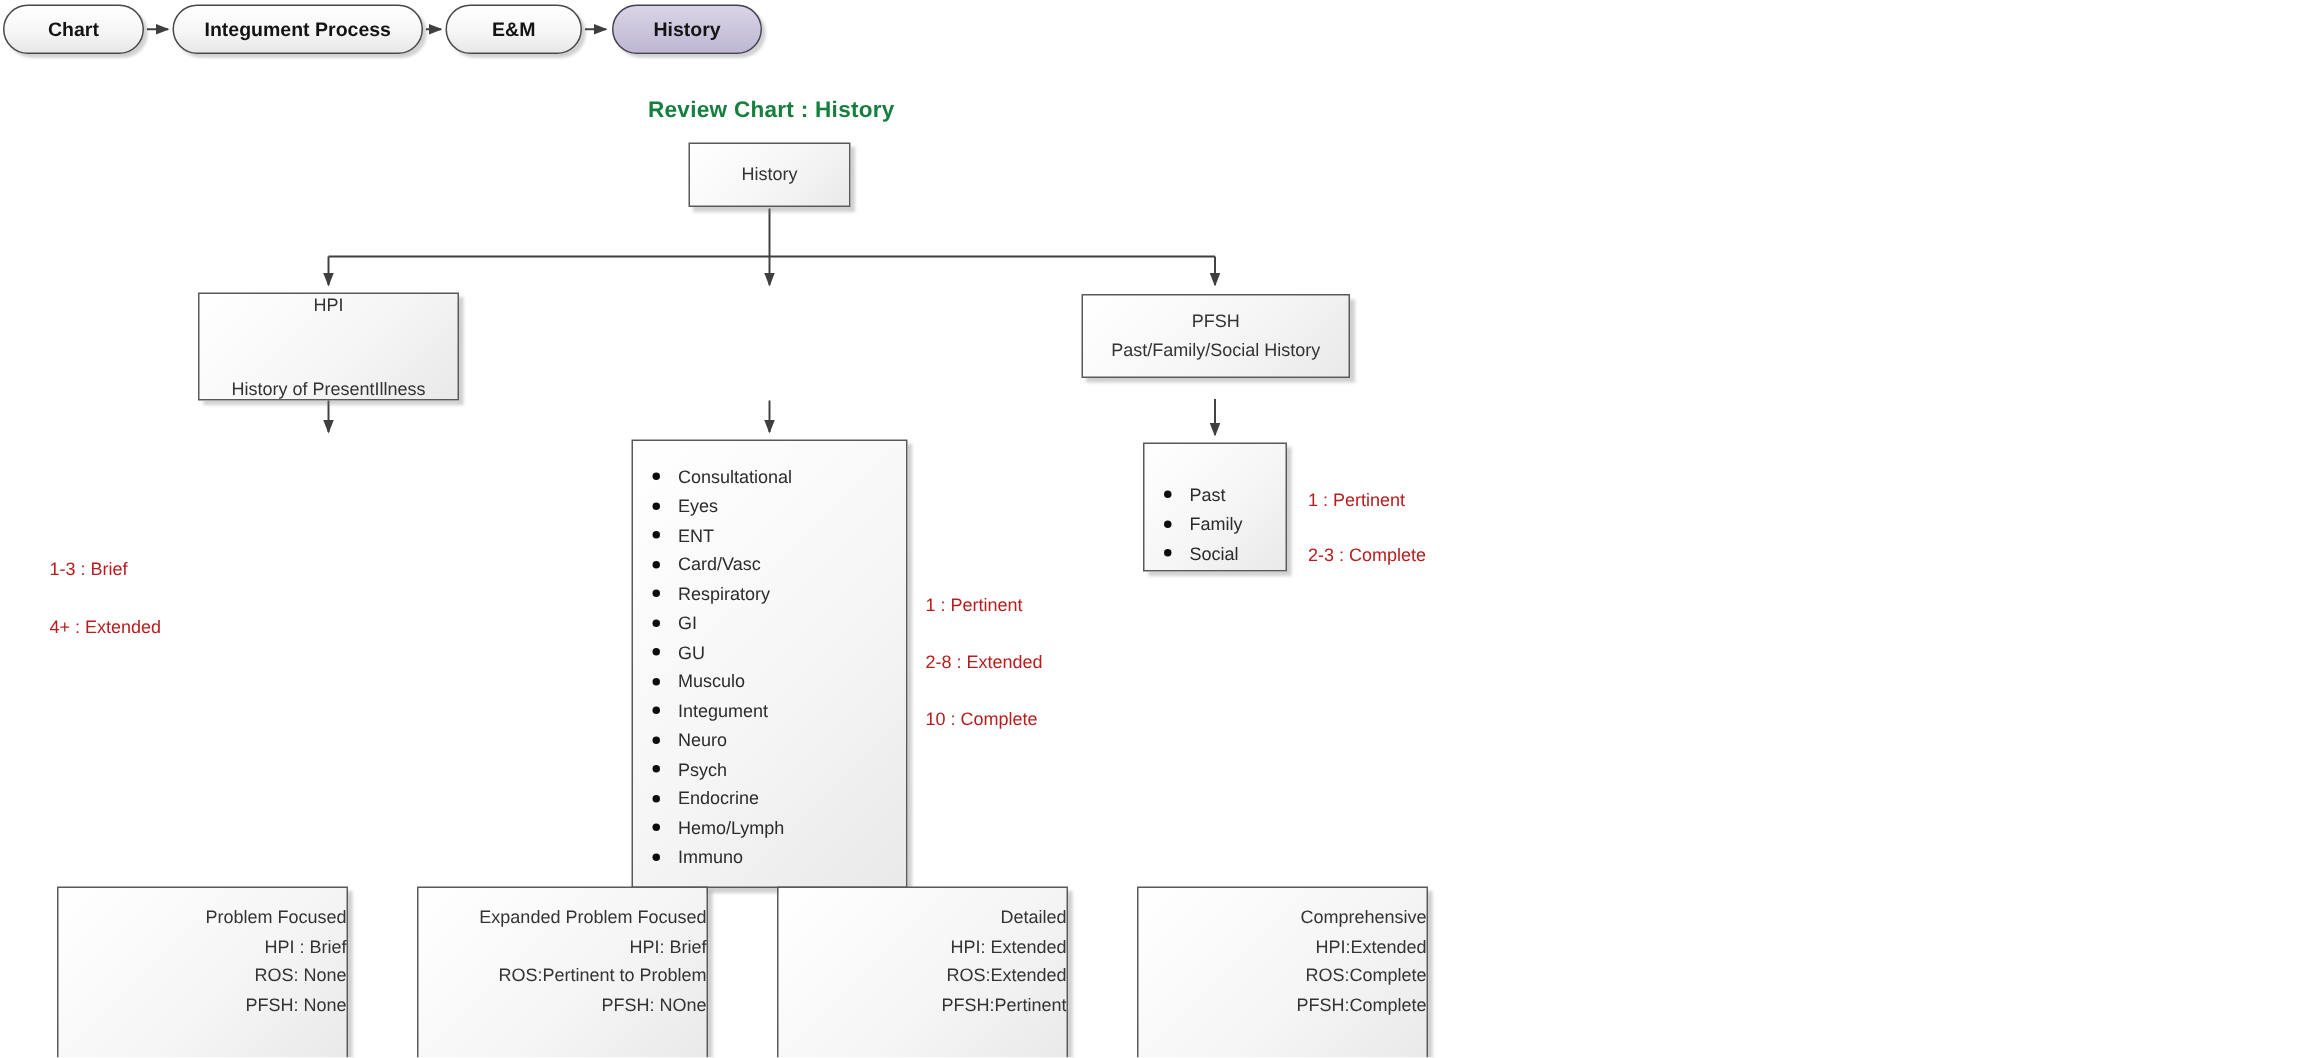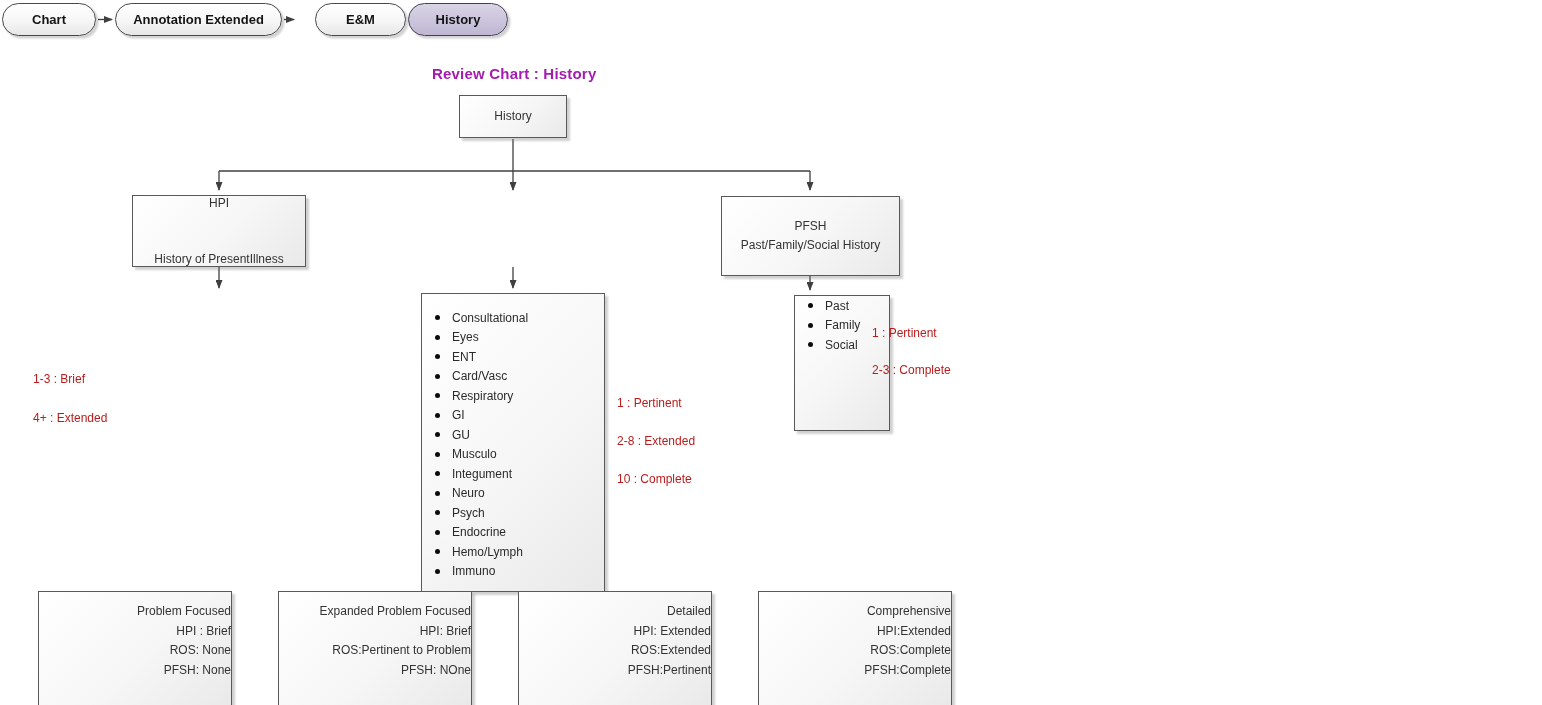--- a/index.html
+++ b/index.html
@@ -18,42 +18,42 @@
     display:flex;align-items:center;justify-content:center;
     font-size:13px;font-weight:bold;color:#141414;cursor:pointer;
   }
   .pill.active{
     background:linear-gradient(to bottom,#d9d4e6 0%,#cbc4dc 55%,#bfb7d3 100%);
     border-color:#43404f;
   }
 
   .title{
     position:absolute;left:432px;top:65px;margin:0;
-    font-size:15px;font-weight:bold;color:#a21caf;letter-spacing:0.2px;
+    font-size:15px;font-weight:bold;color:#15803d;letter-spacing:0.2px;
   }
 
   
   .node{
     position:absolute;box-sizing:border-box;border:1px solid #595959;
     background:linear-gradient(135deg,#ffffff 0%,#f6f6f6 55%,#e9e9e9 100%);
     box-shadow:3px 3px 2px rgba(120,120,120,0.35);
     display:flex;flex-direction:column;align-items:center;justify-content:center;
     text-align:center;font-size:12px;color:#333;
   }
   .node .line{line-height:19px;}
 
   .node-history{left:459px;top:95px;width:108px;height:43px;}
   .node-hpi{left:132px;top:195px;width:174px;height:72px;gap:37px;}
   .node-ros{left:421px;top:195px;width:186px;height:72px;}
-  .node-pfsh{left:721px;top:196px;width:179px;height:80px;align-items:center;}
+  .node-pfsh{left:721px;top:196px;width:179px;height:56px;align-items:center;}
 
   .list-box{align-items:stretch;justify-content:flex-start;text-align:left;}
   .list-hpi{left:135px;top:293px;width:170px;height:192px;padding-top:19px;}
   .list-ros{left:421px;top:293px;width:184px;height:299px;padding-top:14px;}
-  .list-pfsh{left:794px;top:295px;width:96px;height:136px;}
+  .list-pfsh{left:762px;top:295px;width:96px;height:86px;padding-top:24px;}
 
   ul.bullet-list{list-style:none;margin:0;padding:0;}
   .bullet-item{height:19.5px;display:flex;align-items:center;padding-left:13px;font-size:12px;color:#2b2b2b;}
   .bullet-item::before{
     content:"";width:5px;height:5px;border-radius:50%;background:#0c0c0c;
     margin-right:12px;flex:0 0 auto;
   }
 
   .note{position:absolute;font-size:12px;color:#b91c1c;white-space:nowrap;}
 
@@ -84,22 +84,22 @@
       <path d="M 810 171 V 190" marker-end="url(#arr)"></path>
 
       <path d="M 219 267 V 288" marker-end="url(#arr)"></path>
       <path d="M 513 267 V 288" marker-end="url(#arr)"></path>
       <path d="M 810 266 V 290" marker-end="url(#arr)"></path>
     </g>
   </svg>
 
   <nav>
     <div class="pill" style="left:2px;width:94px">Chart</div>
-    <div class="pill" style="left:115px;width:167px">Annotation Extended</div>
-    <div class="pill" style="left:315px;width:91px">E&amp;M</div>
+    <div class="pill" style="left:115px;width:167px">Integument Process</div>
+    <div class="pill" style="left:297px;width:91px">E&amp;M</div>
     <div class="pill active" style="left:408px;width:100px">History</div>
   </nav>
 
   <h1 class="title">Review Chart : History</h1>
 
   <div class="node node-history">
     <div class="line">History</div>
   </div>
 
   <div class="node node-hpi">

